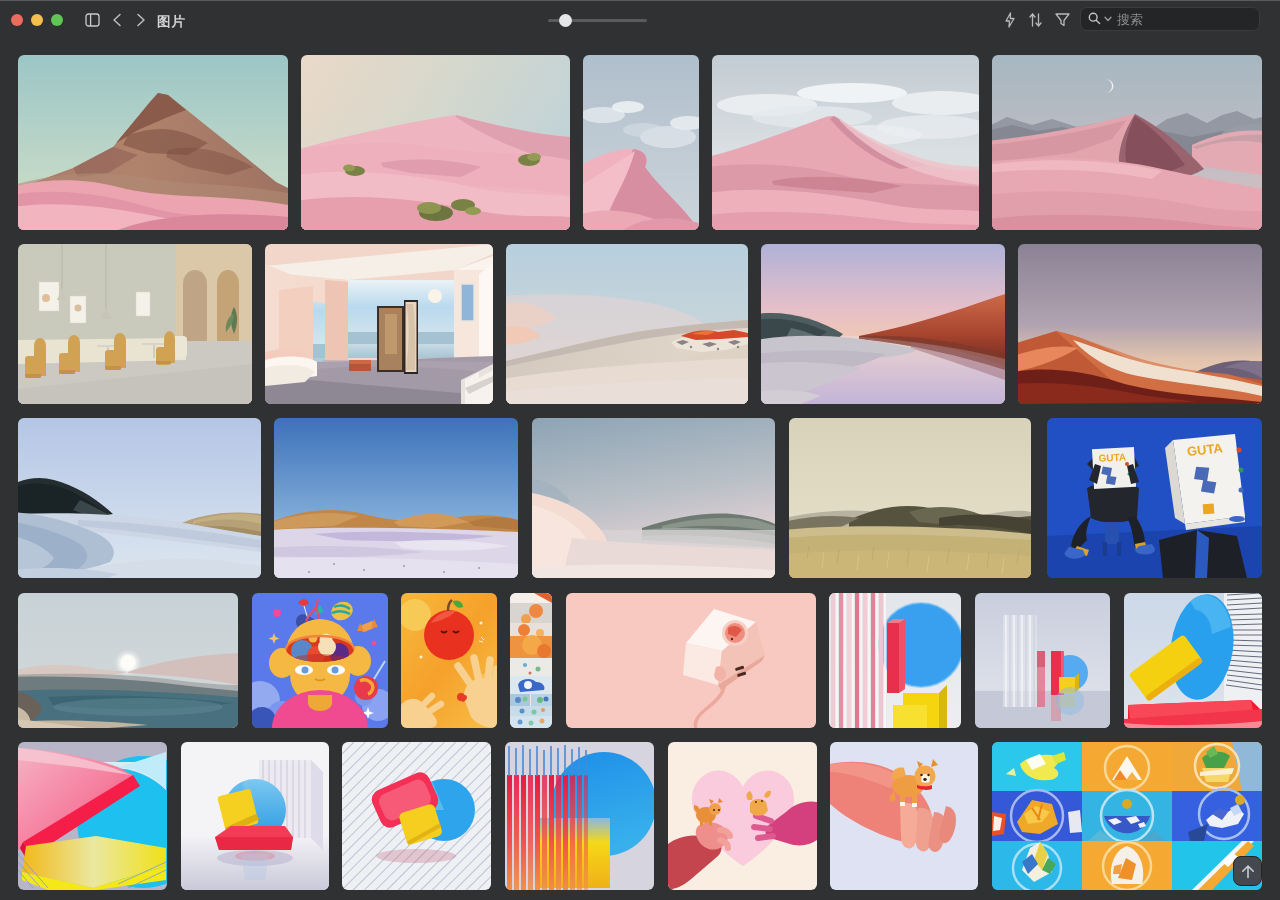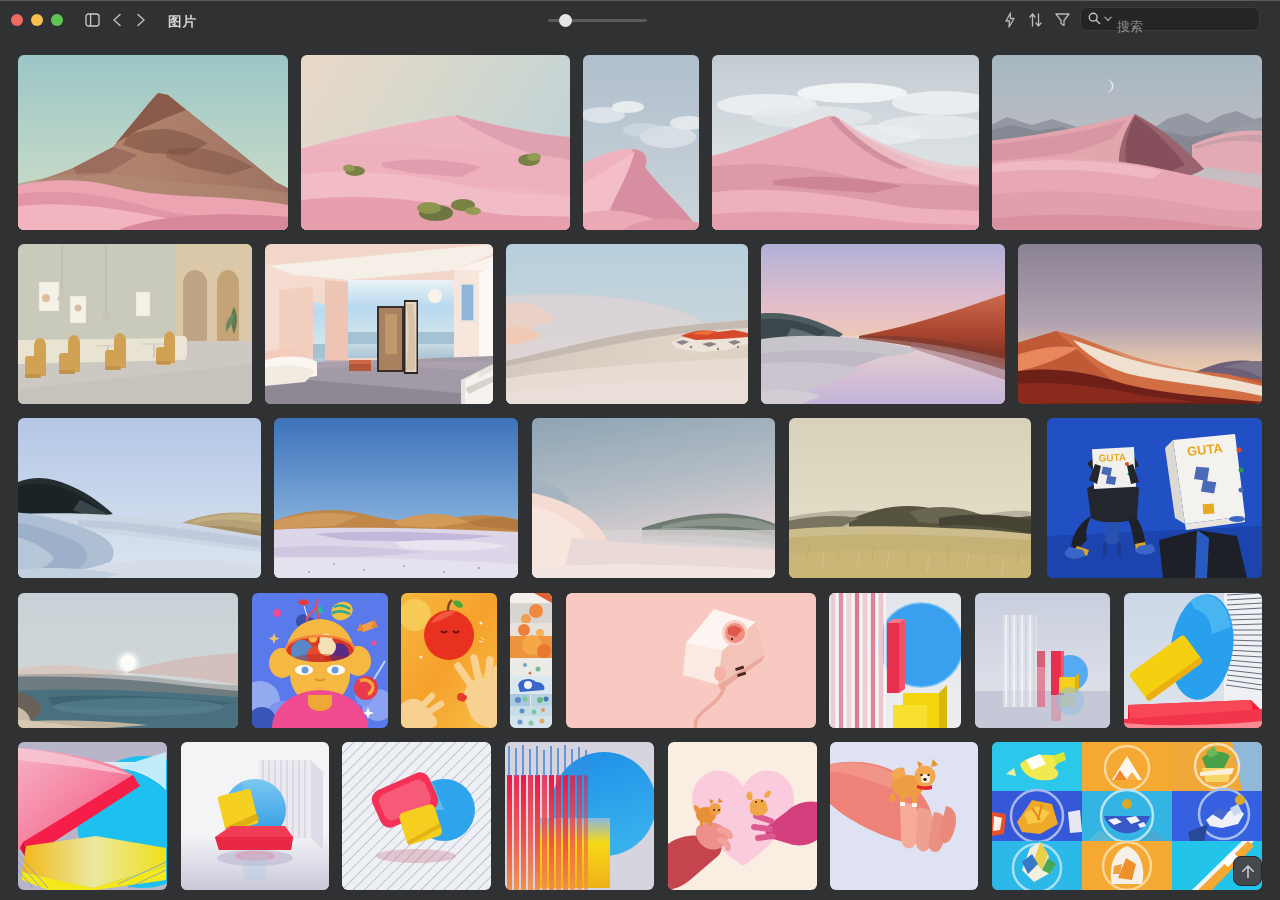--- a/index.html
+++ b/index.html
@@ -1,24 +1,24 @@
 <!DOCTYPE html>
 <html><head>
 <meta charset="utf-8">
 <style>
   html,body{margin:0;padding:0;}
   body{width:1280px;height:900px;background:#2f3133;font-family:"Liberation Sans",sans-serif;position:relative;overflow:hidden;}
   .topline{position:absolute;left:0;top:0;width:1280px;height:1px;background:#5a5c5e;}
   .tl{position:absolute;top:14px;width:12px;height:12px;border-radius:50%;}
   .icon{position:absolute;}
-  .title{position:absolute;left:168px;top:13px;color:#d4d4d4;font-size:13.5px;font-weight:700;letter-spacing:1px;}
+  .title{position:absolute;left:157px;top:13px;color:#d4d4d4;font-size:13.5px;font-weight:700;letter-spacing:1px;}
   .slider-track{position:absolute;left:548px;top:19px;width:99px;height:3px;border-radius:2px;background:#595b5d;}
   .slider-thumb{position:absolute;left:559px;top:14px;width:13px;height:13px;border-radius:50%;background:#e6e6e6;}
   .search{position:absolute;left:1080px;top:7px;width:180px;height:24px;border-radius:7px;background:#242526;border:1px solid #3a3b3c;box-sizing:border-box;}
-  .search-text{position:absolute;left:1117px;top:18px;color:#8e8f90;font-size:13px;}
+  .search-text{position:absolute;left:1117px;top:11px;color:#8e8f90;font-size:13px;}
   .tile{position:absolute;border-radius:6px;overflow:hidden;}
   .tile svg{display:block;}
   .uptop{position:absolute;left:1233px;top:856px;width:29px;height:30px;border-radius:8px;background:#45494d;border:1px solid #232527;box-sizing:border-box;z-index:5;}
 </style>
 </head>
 <body>
 <div class="topline"></div>
 
 <div class="tl" style="left:11px;background:#ed6a5f;"></div>
 <div class="tl" style="left:31px;background:#f5bf4f;"></div>

